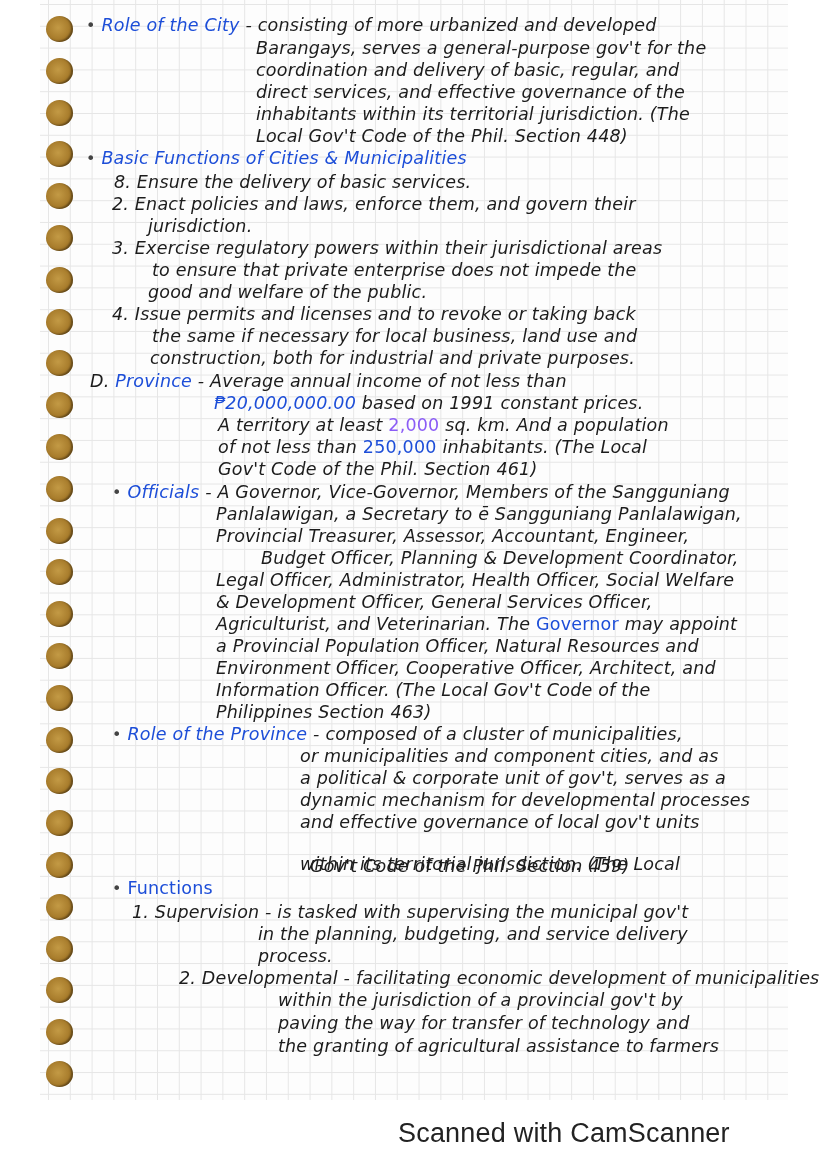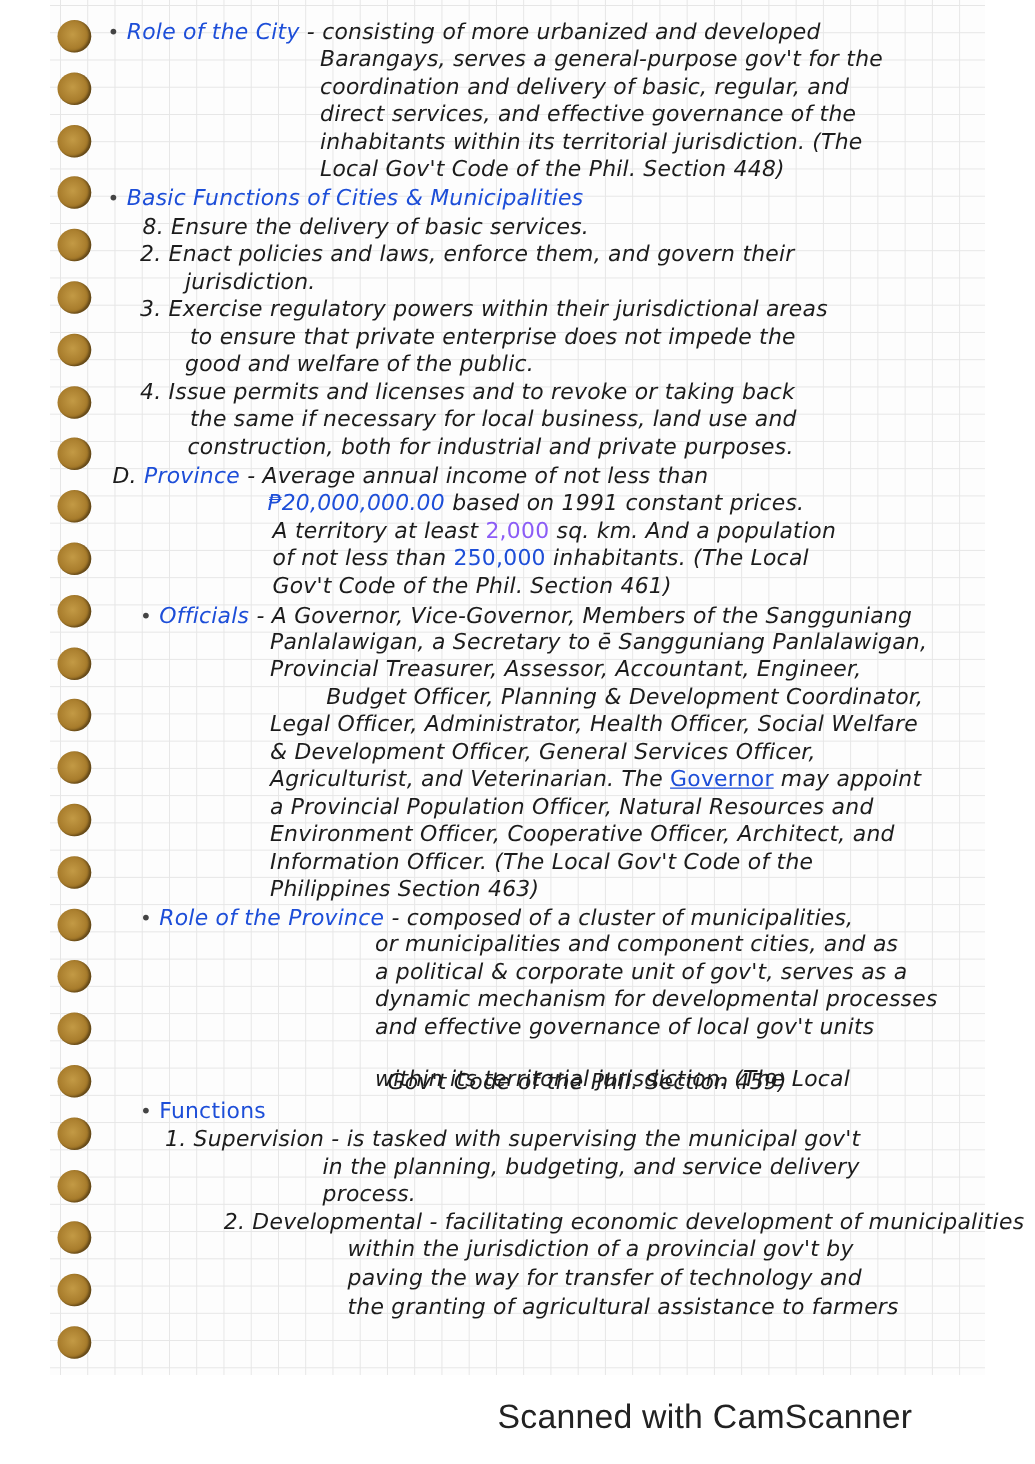--- a/index.html
+++ b/index.html
@@ -126,21 +126,21 @@
     <span class="blue">Officials</span>
     <span>- A Governor, Vice-Governor, Members of the Sangguniang</span>
   </div>
   <div class="note" style="left:216px;top:504px;">Panlalawigan, a Secretary to ē Sangguniang Panlalawigan,</div>
   <div class="note" style="left:216px;top:526px;">Provincial Treasurer, Assessor, Accountant, Engineer,</div>
   <div class="note" style="left:216px;top:548px;margin-left:45px;">Budget Officer, Planning &amp; Development Coordinator,</div>
   <div class="note" style="left:216px;top:570px;">Legal Officer, Administrator, Health Officer, Social Welfare</div>
   <div class="note" style="left:216px;top:592px;">&amp; Development Officer, General Services Officer,</div>
   <div class="note" style="left:216px;top:614px;">
     <span>Agriculturist, and Veterinarian. The</span>
-    <span class="blue" style="font-style:normal;text-decoration:underline;">Governor</span>
+    <span class="blue" style="font-style:normal;">Governor</span>
     <span>may appoint</span>
   </div>
   <div class="note" style="left:216px;top:636px;">a Provincial Population Officer, Natural Resources and</div>
   <div class="note" style="left:216px;top:658px;">Environment Officer, Cooperative Officer, Architect, and</div>
   <div class="note" style="left:216px;top:680px;">Information Officer. (The Local Gov't Code of the</div>
   <div class="note" style="left:216px;top:702px;">Philippines Section 463)</div>
 </div>
 
 <div>
   <div class="note" style="left:112px;top:724px;">

